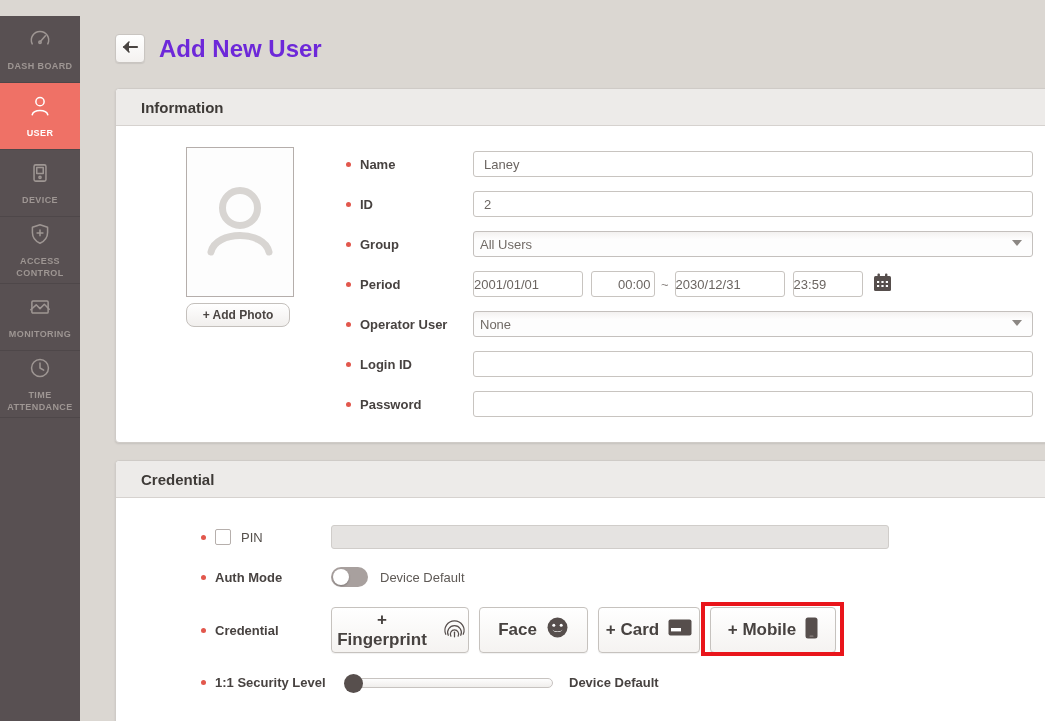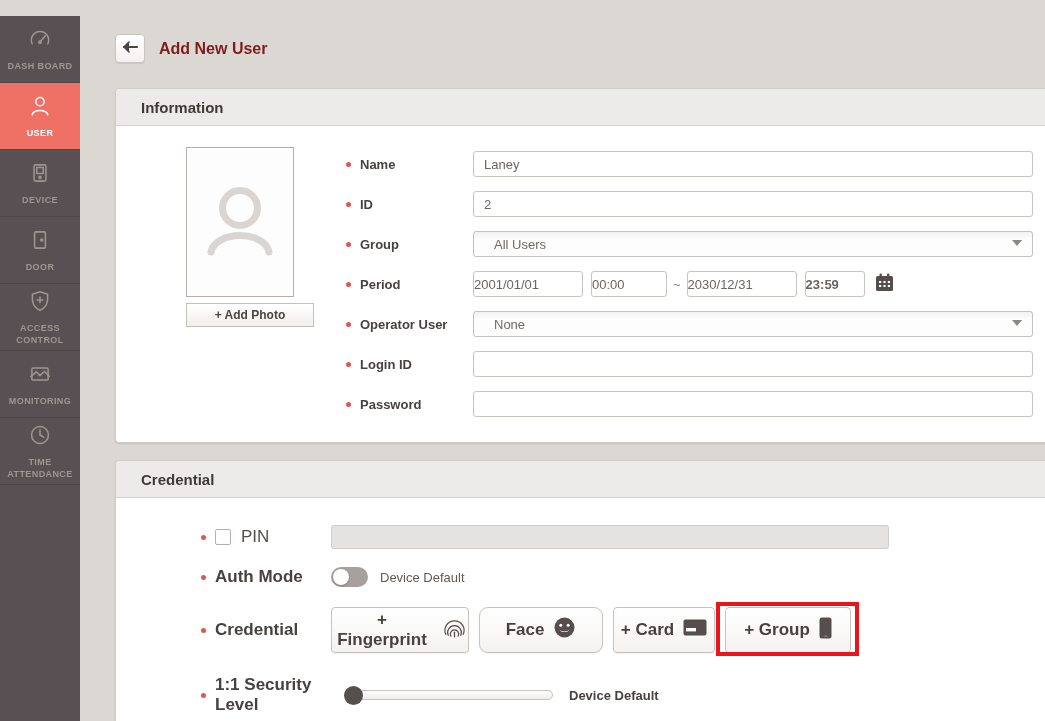--- a/index.html
+++ b/index.html
@@ -11,63 +11,63 @@
   .side-item { height:67px; display:flex; flex-direction:column; align-items:center; justify-content:center; gap:5px; border-bottom:1px solid #4e4749; cursor:pointer; }
   .side-item .lab { font-size:9px; font-weight:bold; color:#9e9693; letter-spacing:.4px; text-align:center; line-height:1.25; width:72px; }
   .side-item svg { stroke:#9e9693; fill:none; stroke-width:1.4; stroke-linecap:round; stroke-linejoin:round; }
   .side-item.active { background:#ef7166; }
   .side-item.active .lab { color:#ffffff; }
   .side-item.active svg { stroke:#ffffff; }
 
   
   .page-header { position:absolute; left:115px; top:34px; display:flex; align-items:center; gap:14px; }
   .back-btn { width:30px; height:29px; background:linear-gradient(#ffffff,#f4f2f0); border:1px solid #c9c5c1; border-radius:4px; display:flex; align-items:center; justify-content:center; cursor:pointer; box-shadow:0 1px 1px rgba(0,0,0,.08); }
-  .page-title { font-size:16px; font-weight:bold; color:#7f1d1d; }
+  .page-title { font-size:24px; font-weight:bold; color:#6d28d9; }
 
   
   .panel { position:absolute; left:115px; width:950px; background:#ffffff; border:1px solid #cfcbc7; border-radius:4px; box-shadow:0 1px 2px rgba(0,0,0,.10); }
   .panel-info { top:88px; height:355px; }
   .panel-cred { top:460px; height:275px; }
   .panel-head { height:37px; background:#edebe9; border-bottom:1px solid #d6d2cf; border-radius:4px 4px 0 0; display:flex; align-items:center; padding-left:25px; }
   .panel-title { font-size:15px; font-weight:bold; color:#3e3a37; }
   .panel-body { position:relative; }
 
   
   .photo-col { position:absolute; left:70px; top:21px; width:108px; }
   .photo-box { width:108px; height:150px; background:#fdfdfd; border:1px solid #b5aeab; display:flex; align-items:center; justify-content:center; }
-  .add-photo-btn { margin-top:6px; width:128px; height:24px; background:linear-gradient(#ffffff,#f1efed); border:1px solid #c4c0bc; border-radius:0; font-size:12px; font-weight:bold; color:#4a4542; cursor:pointer; font-family:"Liberation Sans",sans-serif; }
+  .add-photo-btn { margin-top:6px; width:104px; height:24px; background:linear-gradient(#ffffff,#f1efed); border:1px solid #c4c0bc; border-radius:8px; font-size:12px; font-weight:bold; color:#4a4542; cursor:pointer; font-family:"Liberation Sans",sans-serif; }
 
   
   .i-rows { padding:25px 0 0 230px; }
   .i-row { display:flex; align-items:center; height:26px; margin-bottom:14px; }
   .c-rows { padding:27px 0 0 85px; }
   .c-row { display:flex; align-items:center; margin-bottom:18px; }
   .bullet { width:5px; height:5px; border-radius:50%; background:#e2574c; margin-right:9px; flex:none; }
   .flabel { font-size:13px; font-weight:bold; color:#474240; width:113px; flex:none; }
-  .clabel { font-size:17px; font-weight:bold; color:#474240; width:116px; flex:none; }
+  .clabel { font-size:13px; font-weight:bold; color:#474240; width:116px; flex:none; }
   .clabel.normal { font-weight:normal; color:#55504c; }
 
   .txt-input { width:560px; height:26px; border:1px solid #c8c4c0; border-radius:3px; padding:0 10px; font-size:13px; color:#6b6561; font-family:"Liberation Sans",sans-serif; background:#ffffff; outline:none; }
-  .sel-box { position:relative; width:560px; height:26px; border:1px solid #c4c0bd; border-radius:3px; background:linear-gradient(#f3f1f0,#fdfdfd 30%); display:flex; align-items:center; padding:0 20px; font-size:13px; color:#716b66; cursor:pointer; }
+  .sel-box { position:relative; width:560px; height:26px; border:1px solid #c4c0bd; border-radius:3px; background:linear-gradient(#f3f1f0,#fdfdfd 30%); display:flex; align-items:center; padding:0 6px; font-size:13px; color:#716b66; cursor:pointer; }
   .caret { position:absolute; right:10px; top:8px; width:0; height:0; border-left:5px solid transparent; border-right:5px solid transparent; border-top:6px solid #8b8783; }
 
   .period-wrap { display:flex; align-items:center; }
   .p-input { height:26px; border:1px solid #c8c4c0; border-radius:3px; text-align:left; font-size:13px; color:#6b6561; font-family:"Liberation Sans",sans-serif; background:#fff; outline:none; }
   .tilde { color:#8a8480; font-size:13px; margin:0 6px; }
 
   
   .checkbox { width:16px; height:16px; border:1px solid #b6afac; border-radius:2px; background:#fff; margin-right:10px; cursor:pointer; flex:none; }
   .pin-input { width:558px; height:24px; background:#e5e3e1; border:1px solid #d0cdca; border-radius:3px; }
   .toggle { width:37px; height:20px; border-radius:10px; background:#a8a09e; position:relative; cursor:pointer; flex:none; }
   .toggle .knob { position:absolute; left:2px; top:2px; width:16px; height:16px; border-radius:50%; background:#fff; box-shadow:0 1px 2px rgba(0,0,0,.25); }
   .toggle-text { font-size:13px; color:#5f5a56; margin-left:12px; }
 
   .cred-btn-row { display:flex; align-items:center; gap:10px; height:46px; }
   .cred-btn { height:46px; background:linear-gradient(#ffffff,#f5f3f1); border:1px solid #c6c2be; border-radius:4px; display:flex; align-items:center; justify-content:center; gap:9px; font-size:17px; font-weight:bold; color:#474240; cursor:pointer; font-family:"Liberation Sans",sans-serif; box-shadow:0 1px 1px rgba(0,0,0,.06); }
-  .btn-fp { width:138px; } .btn-face { width:124px;border-radius:9px; } .btn-card { width:102px; } .btn-mob { width:126px; }
+  .btn-fp { width:138px; } .btn-face { width:109px; } .btn-card { width:102px; } .btn-mob { width:126px; }
   .mobile-wrap { position:relative; }
   .annotation-box { position:absolute; left:-9px; top:-5px; right:-8px; bottom:-3px; border:4px solid #e9151b; pointer-events:none; }
 
   .slider { position:relative; width:208px; height:10px; border:1px solid #c7c3c0; border-radius:6px; background:linear-gradient(#fdfdfd,#f0eeec); }
   .slider .knob { position:absolute; left:-2px; top:-5px; width:19px; height:19px; border-radius:50%; background:#574f4d; }
   .slider-text { font-size:13px; font-weight:bold; color:#474240; margin-left:16px; }
 
   .icon-dark { flex:none; }
 </style>
 </head>
@@ -95,29 +95,20 @@
   </div>
   <div class="side-item">
     <span>
       <svg width="26" height="26" viewBox="0 0 24 24">
           <rect x="6.5" y="4.5" width="11" height="15" rx="1.5"></rect>
           <rect x="9" y="7" width="6" height="5.5"></rect>
           <circle cx="12" cy="16" r="1"></circle>
         </svg>
     </span>
     <span class="lab">DEVICE</span>
-  </div>
-  <div class="side-item">
-    <span>
-      <svg width="26" height="26" viewBox="0 0 24 24">
-          <rect x="7" y="4.5" width="10" height="15" rx="1"></rect>
-          <circle cx="13.6" cy="12" r="1"></circle>
-        </svg>
-    </span>
-    <span class="lab">DOOR</span>
   </div>
   <div class="side-item">
     <span>
       <svg width="26" height="26" viewBox="0 0 24 24">
           <path d="M12 3.5l7 2.3v4.7c0 4.6-3 8.1-7 10-4-1.9-7-5.4-7-10V5.8z"></path>
           <path d="M12 8.3v5.4M9.3 11h5.4"></path>
         </svg>
     </span>
     <span class="lab">ACCESS CONTROL</span>
   </div>
@@ -188,25 +179,25 @@
           <span>All Users</span>
           <span class="caret"></span>
         </div>
       </div>
       <div class="i-row">
         <span class="bullet"></span>
         <span class="flabel">Period</span>
         <div class="period-wrap">
           <input class="p-input" style="width: 110px;" type="text" value="2001/01/01">
           <span style="width:8px"></span>
-          <input class="p-input" style="width: 76px;" type="text" value="00:00">
+          <input class="p-input" style="width: 64px; padding-left: 26px;" type="text" value="00:00">
           <span class="tilde">~</span>
           <input class="p-input" style="width: 110px;" type="text" value="2030/12/31">
           <span style="width:8px"></span>
-          <input class="p-input" style="width: 60px; font-weight: bold;" type="text" value="23:59">
+          <input class="p-input" style="width: 70px;" type="text" value="23:59">
           <span style="width:10px"></span>
           <span class="icon-dark">
             <svg width="19" height="19" viewBox="0 0 19 19">
                 <rect x="1" y="3" width="17" height="15" rx="1.5" fill="#564e4c"></rect>
                 <rect x="4.5" y="0.5" width="2.4" height="4.5" rx="1" fill="#564e4c"></rect>
                 <rect x="12" y="0.5" width="2.4" height="4.5" rx="1" fill="#564e4c"></rect>
                 <g fill="#ffffff">
                   <rect x="4" y="8" width="2.2" height="2"></rect>
                   <rect x="8.4" y="8" width="2.2" height="2"></rect>
                   <rect x="12.8" y="8" width="2.2" height="2"></rect>
@@ -290,21 +281,21 @@
             <span>+ Card</span>
             <span>
               <svg width="24" height="17" viewBox="0 0 24 17">
                   <rect x="0.5" y="0.5" width="23" height="16" rx="2" fill="#564e4c"></rect>
                   <rect x="3" y="9" width="10" height="3.4" fill="#fff"></rect>
                 </svg>
             </span>
           </button>
           <span class="mobile-wrap">
             <button class="cred-btn btn-mob">
-              <span>+ Group</span>
+              <span>+ Mobile</span>
               <span>
                 <svg width="13" height="22" viewBox="0 0 13 22">
                     <rect x="0.5" y="0.5" width="12" height="21" rx="2.5" fill="#564e4c"></rect>
                     <rect x="4.5" y="18.6" width="4" height="1.2" rx="0.6" fill="#8a817e"></rect>
                   </svg>
               </span>
             </button>
             <span class="annotation-box"></span>
           </span>
         </div>

